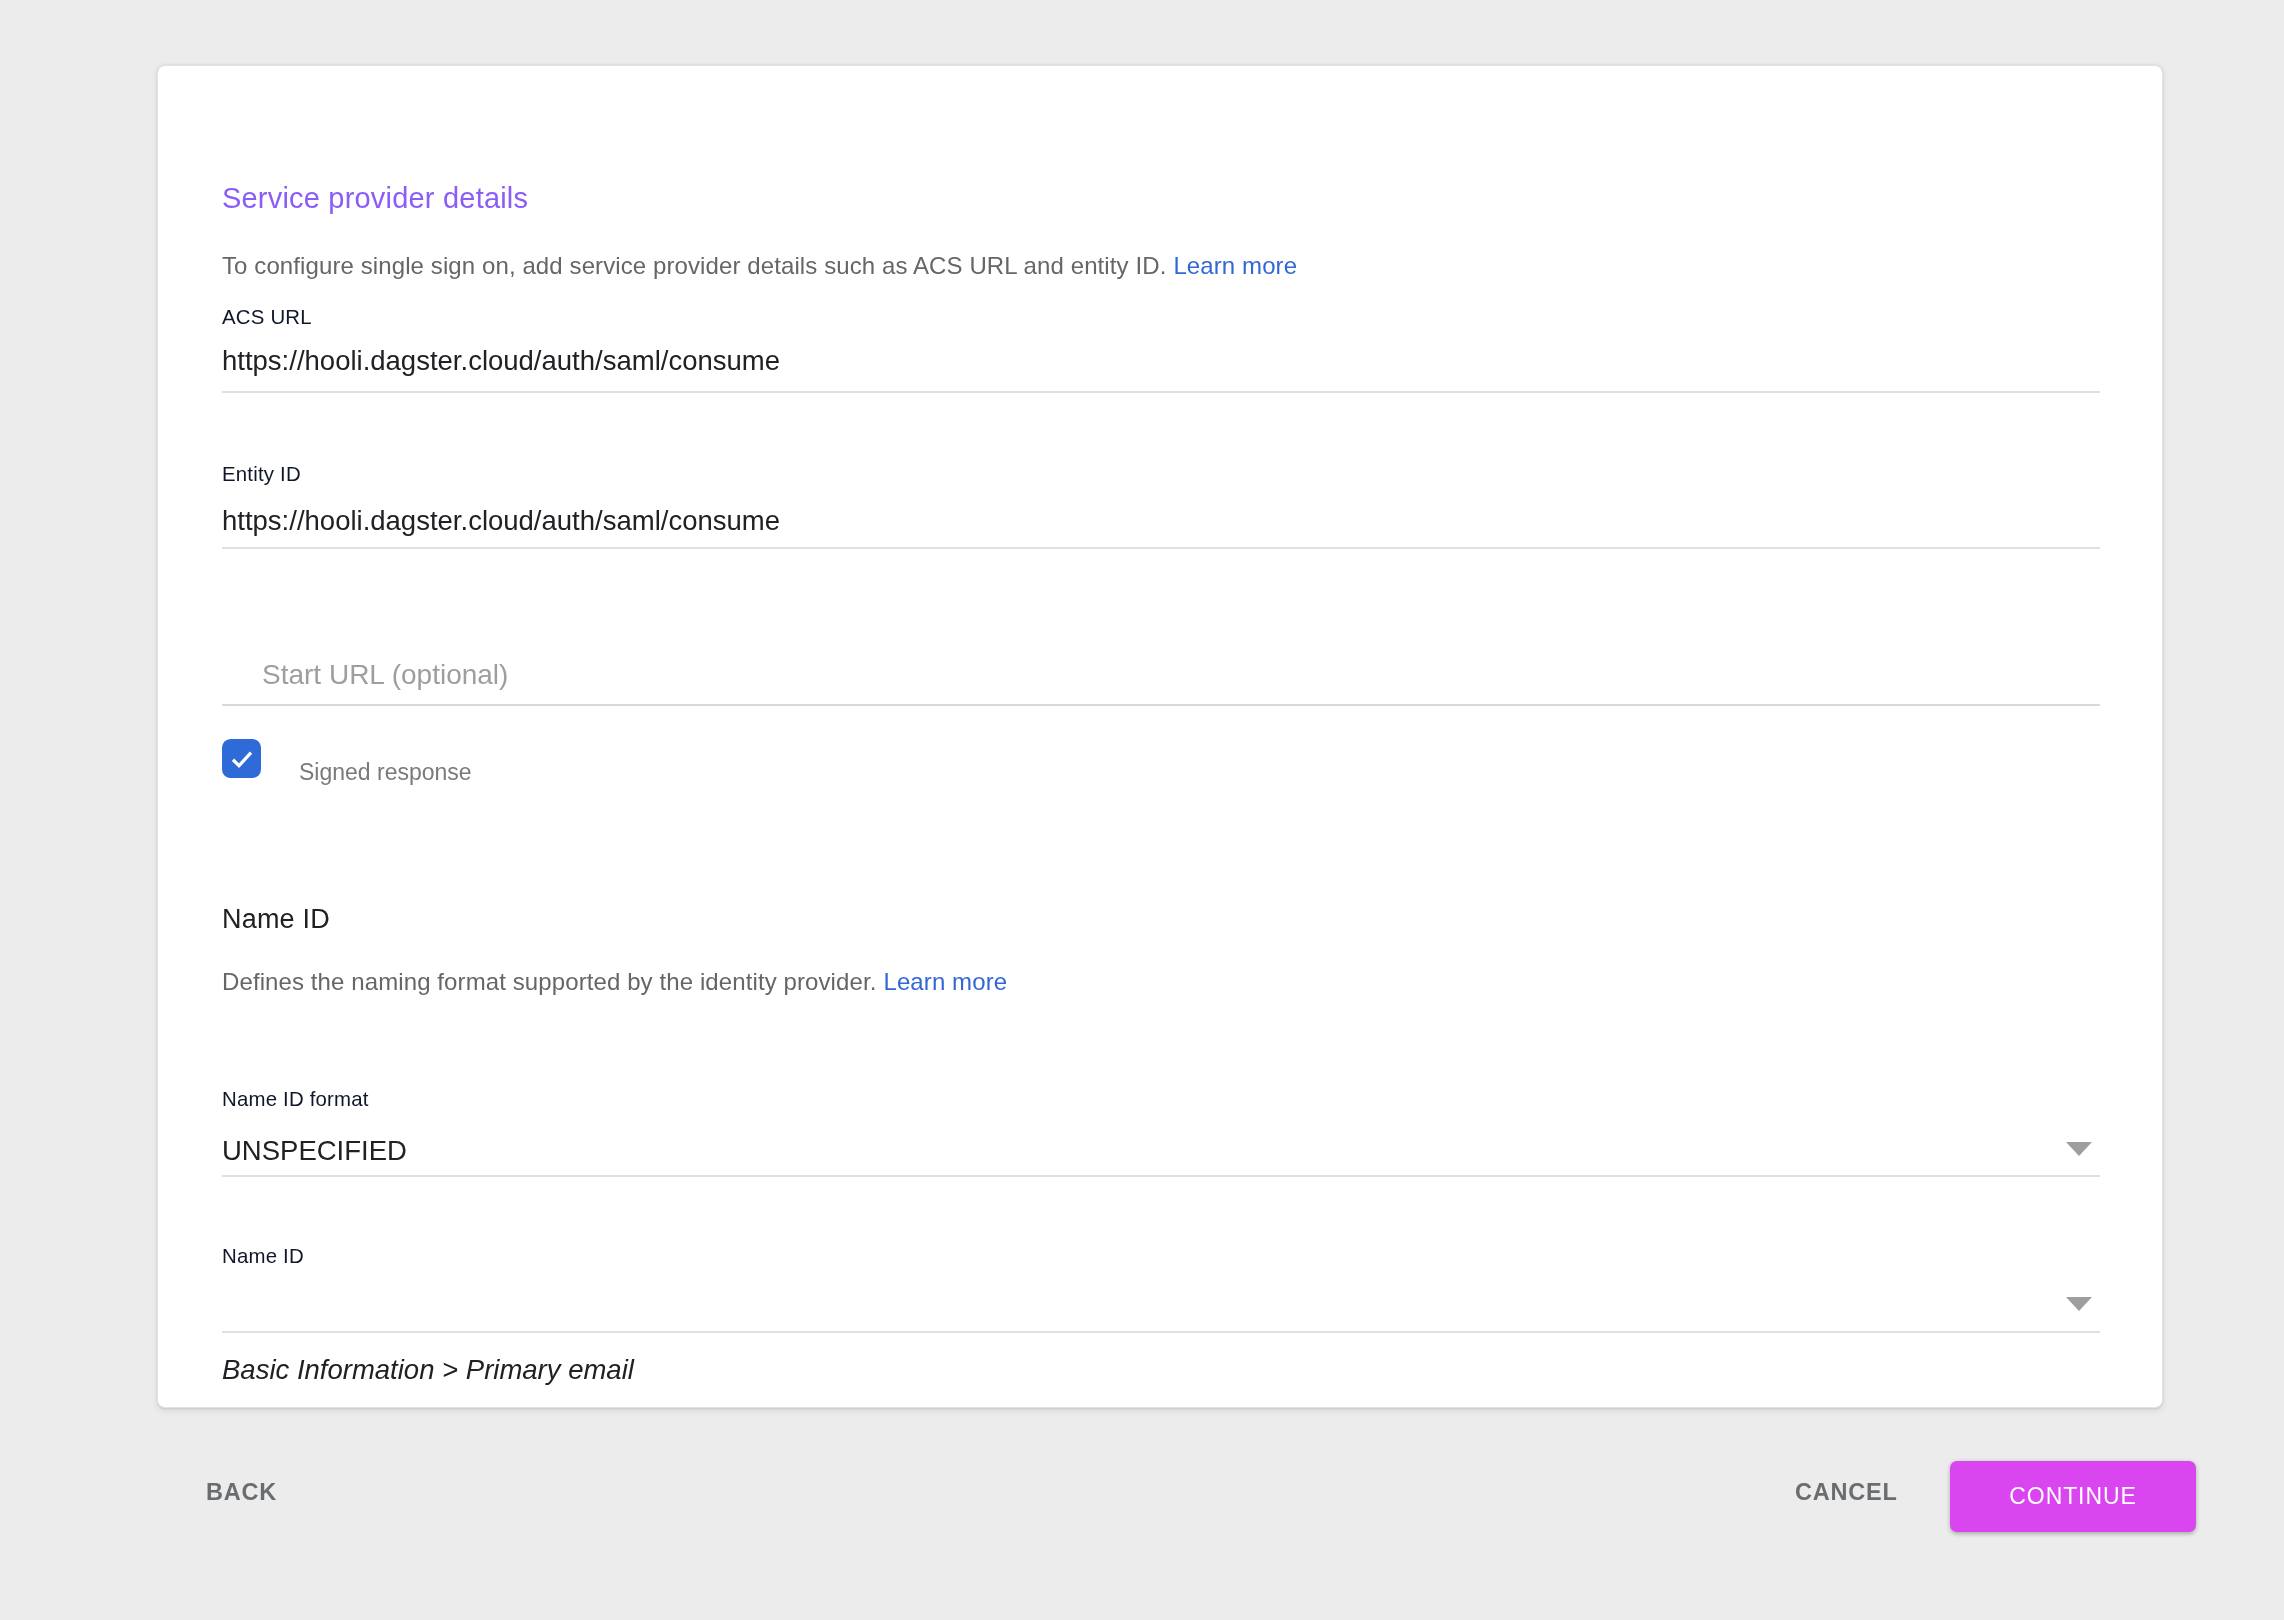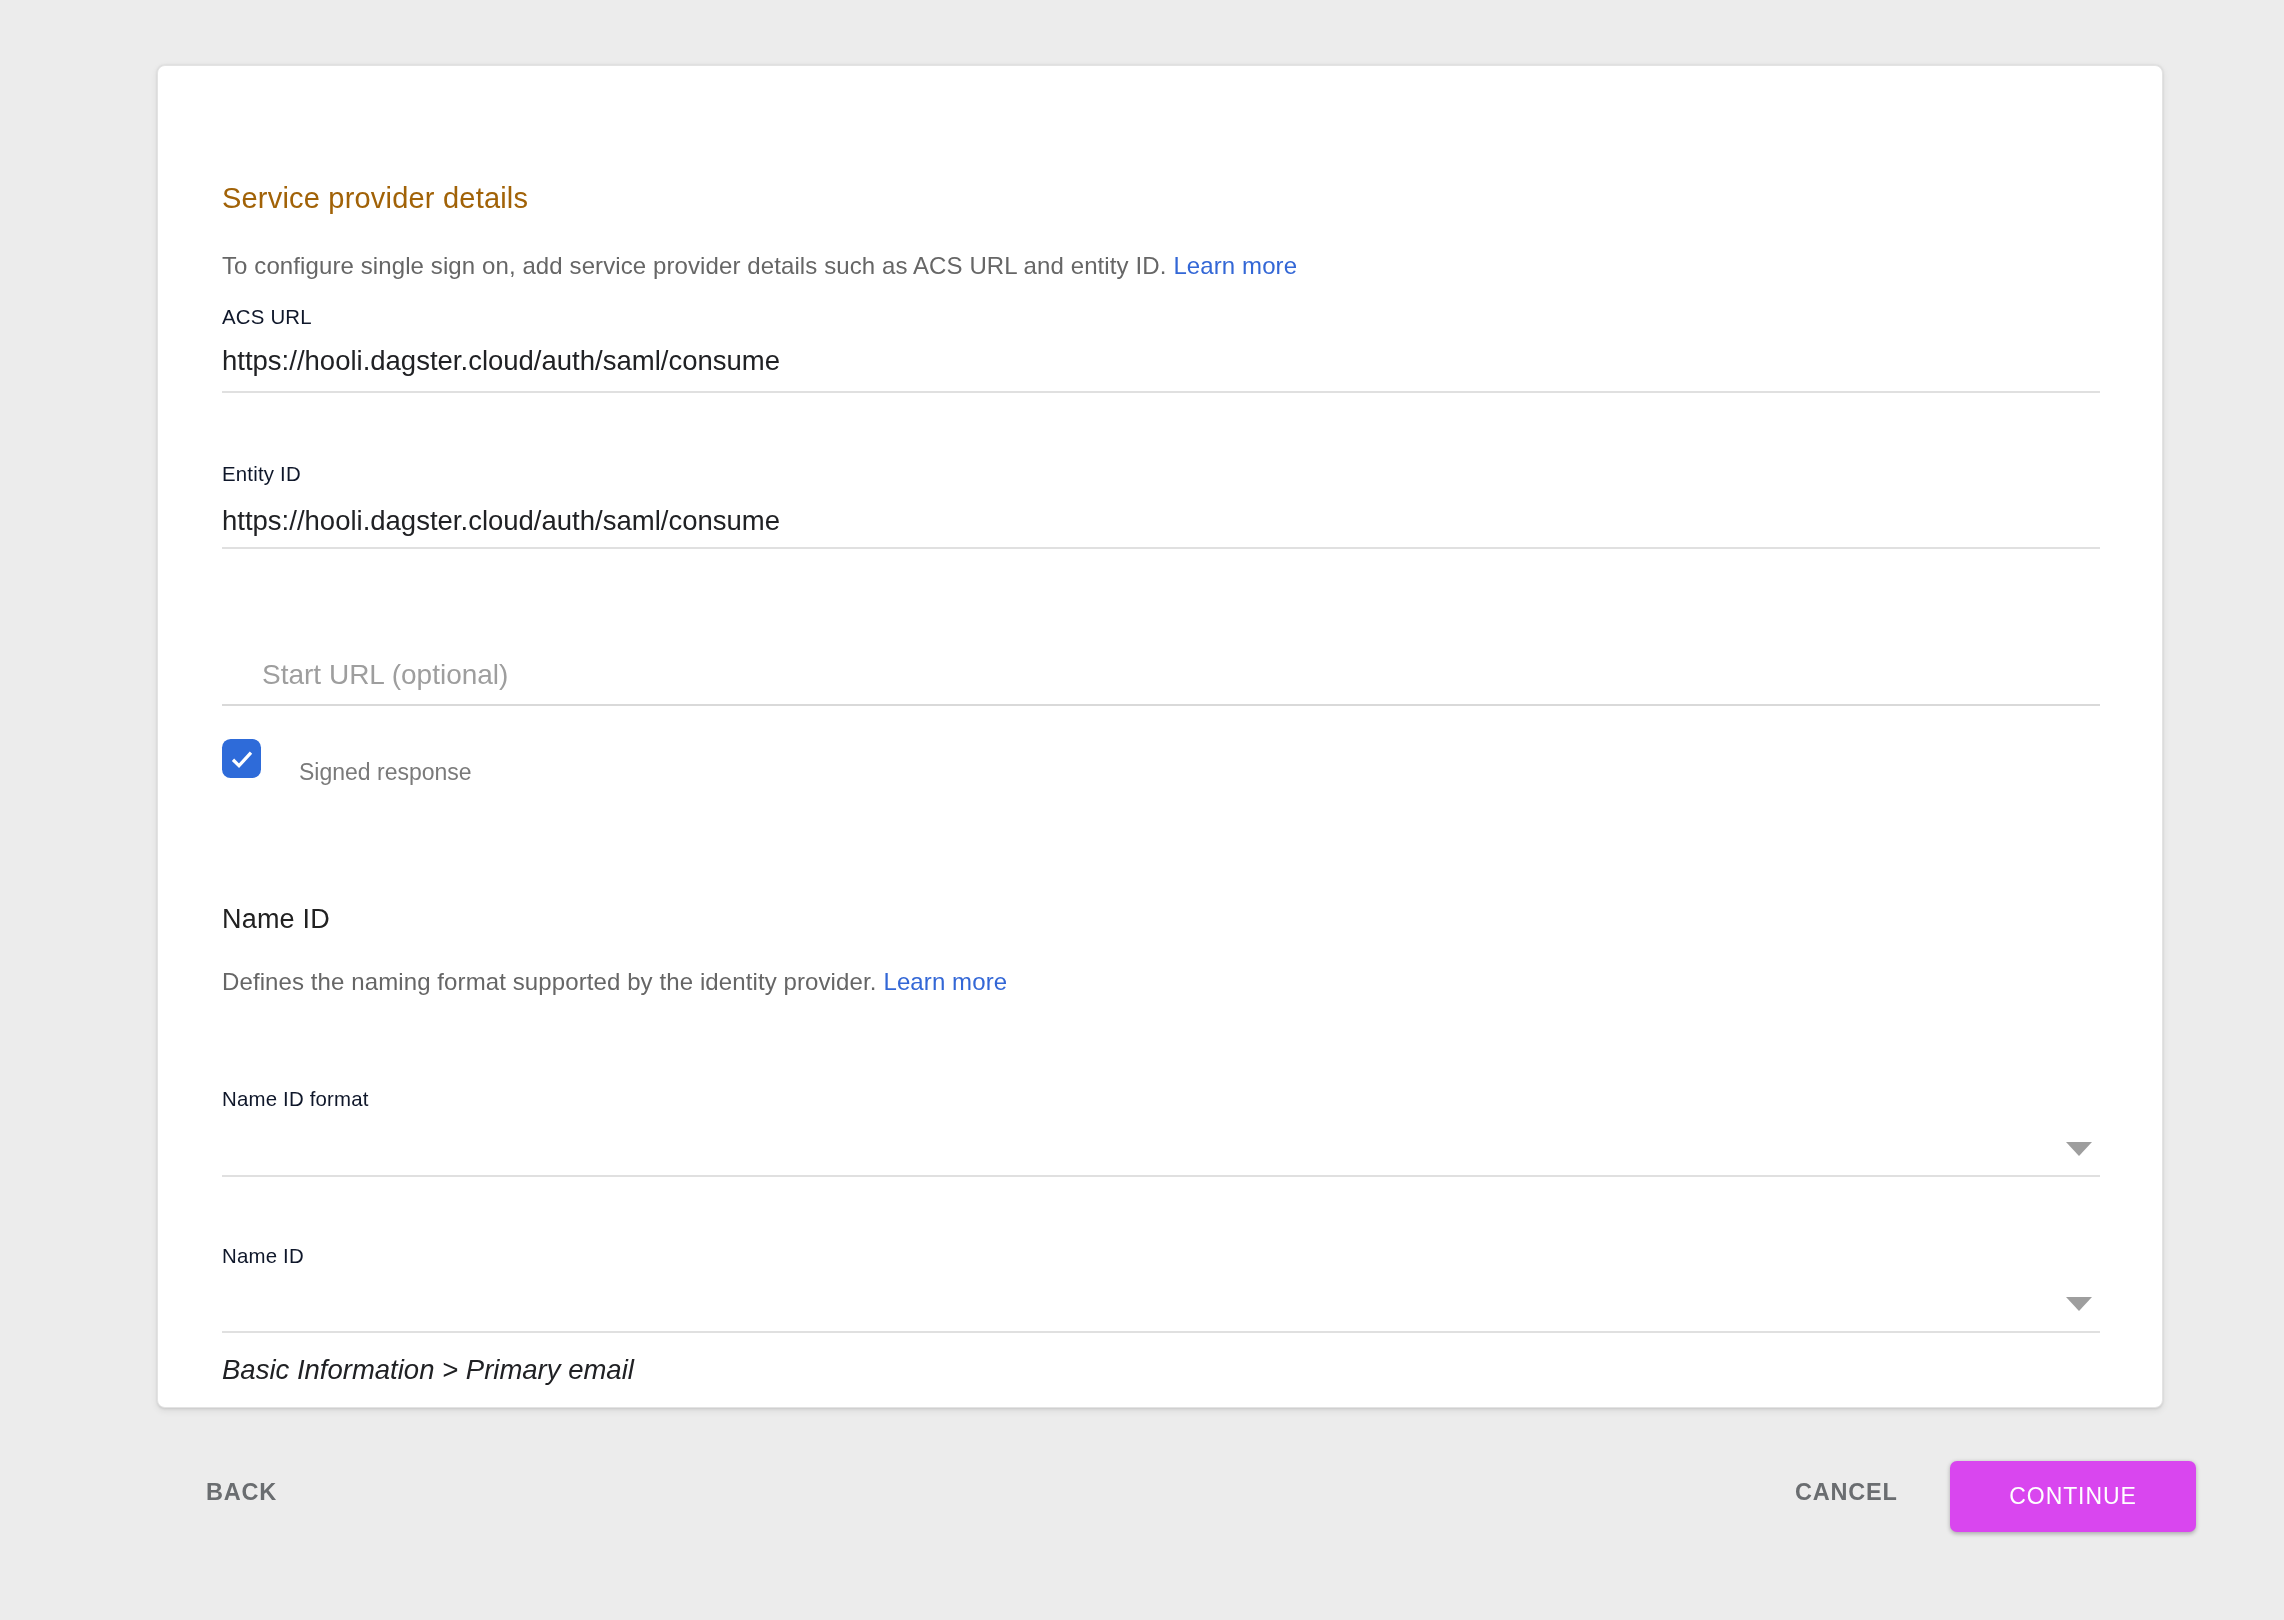--- a/index.html
+++ b/index.html
@@ -27,21 +27,21 @@
     border-radius: 7.8px;
     box-shadow: 0 0.8px 2.4px rgba(0,0,0,0.10), 0 2.4px 7px rgba(0,0,0,0.08);
     box-sizing: border-box;
   }
   .abs { position: absolute; }
 
   .section-title {
     left: 64px;
     font-size: 29px;
     font-weight: 500;
-    color: #a16207;
+    color: #8b5cf6;
     letter-spacing: 0.2px;
   }
   .section-desc {
     left: 64px;
     font-size: 24px;
     color: #666666;
     letter-spacing: 0.1px;
   }
   .learn-more {
     color: #3367d6;
@@ -171,20 +171,23 @@
     </div>
     <div class="abs checkbox-label" style="top:681px;">Signed response</div>
 
     <h2 class="abs section-title" style="top:838px; margin:0; font-size:27px; color:#212121;">Name ID</h2>
 
     <div class="abs section-desc" style="top:902px;">
       <span>Defines the naming format supported by the identity provider.</span><a class="learn-more">Learn more</a>
     </div>
 
     <div class="abs field-label" style="top:1022px;">Name ID format</div>
+    <div class="abs select-row" style="left:64px; top:1069px; width:1878px; height:41px;">
+      <span style="font-size:27.5px; color:#202124;">UNSPECIFIED</span>
+    </div>
     <div class="abs dropdown-arrow" style="top:1076px;"></div>
     <div class="abs underline" style="top:1109px;"></div>
 
     <div class="abs field-label" style="top:1179px;">Name ID</div>
     <div class="abs select-row" style="left:64px; top:1288px; width:1878px; height:41px;font-style:italic;">
       <span style="font-size:27.5px; color:#202124;">Basic Information &gt; Primary email</span>
     </div>
     <div class="abs dropdown-arrow" style="top:1231px;"></div>
     <div class="abs underline" style="top:1265px;"></div>
 

